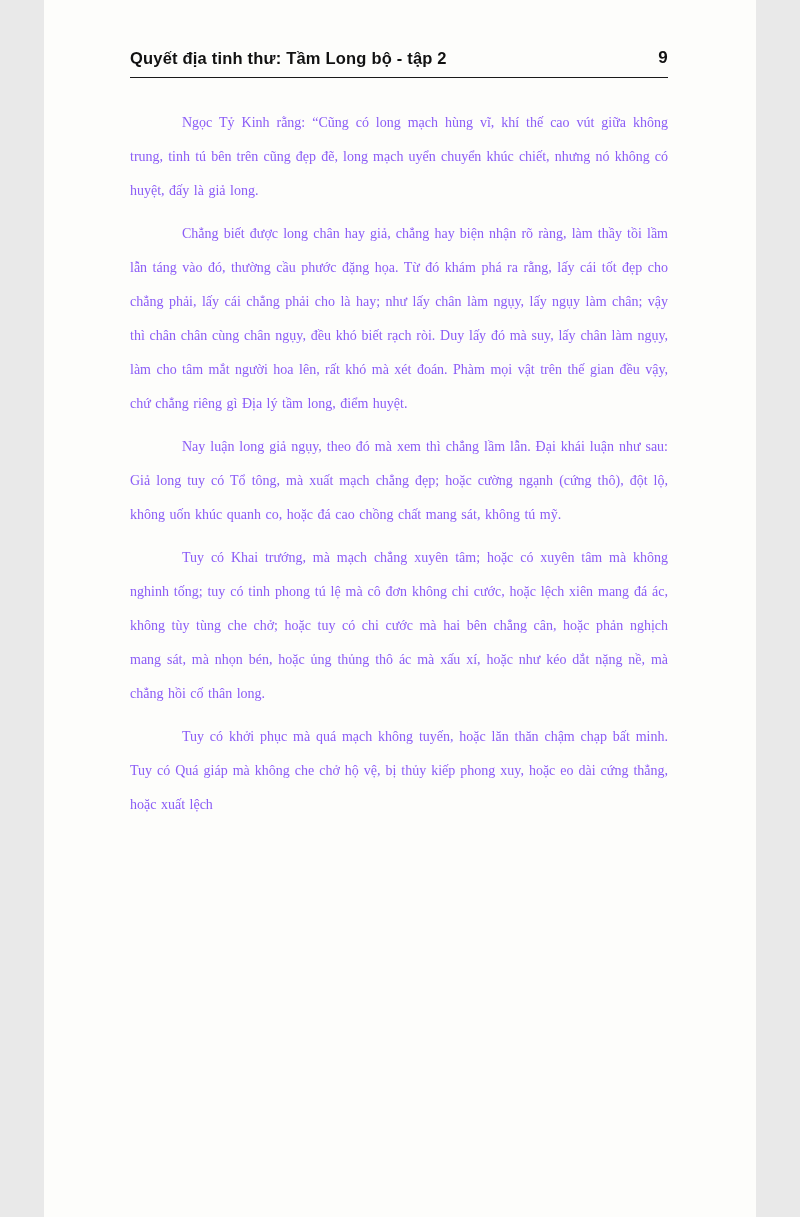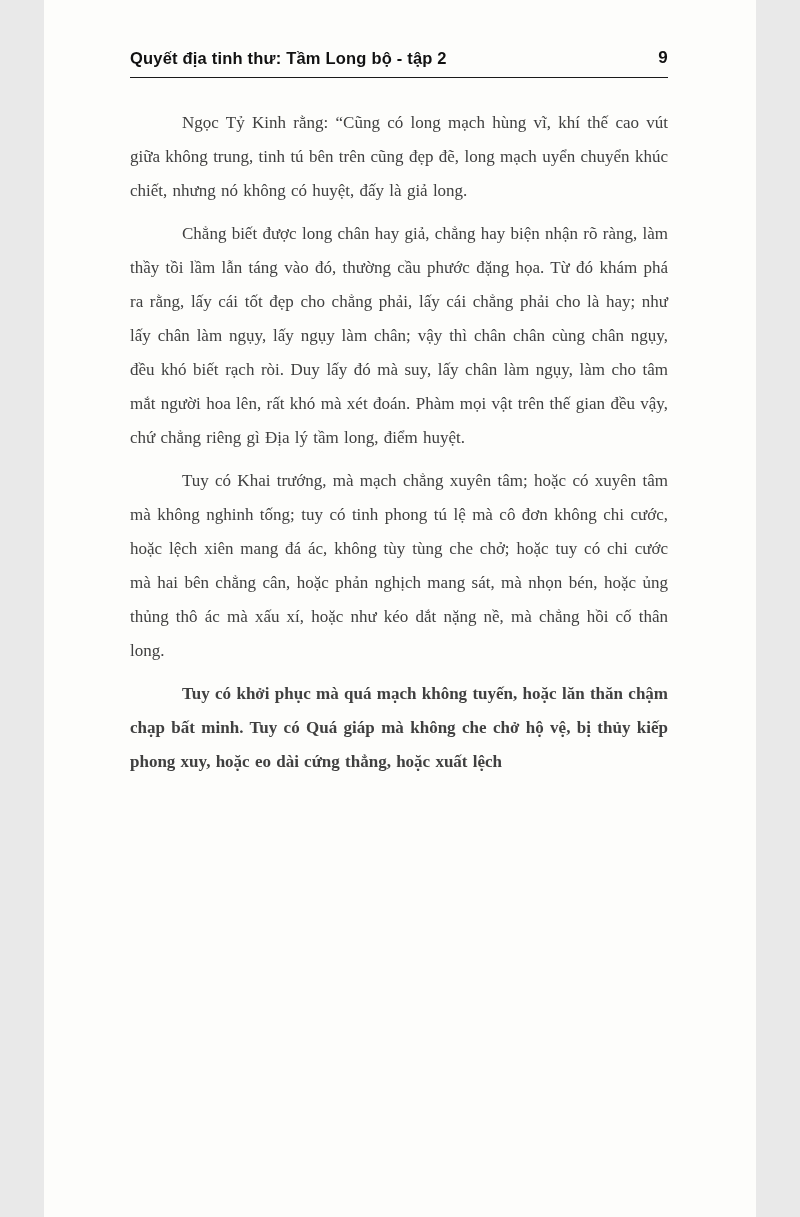--- a/index.html
+++ b/index.html
@@ -32,42 +32,42 @@
     padding-bottom: 9px;
   }
   .running-header .page-num {
     font-size: 17px;
   }
   .body-text {
     margin-top: 28px;
   }
   .body-text p {
     margin: 0 0 9px 0;
-    font-size: 17px;
+    font-size: 14px;
     line-height: 34px;
     text-align: justify;
     text-indent: 52px;
     word-spacing: 1px;
-    color: #404040;
+    color: #8b5cf6;
   }
   .body-text p:last-child {
     margin-bottom: 0;
-    font-weight: bold;
   }
 </style>
 </head>
 <body>
 
 <div class="page">
 
   <div class="running-header">
     <span class="book-title">Quyết địa tinh thư: Tầm Long bộ - tập 2</span>
     <span class="page-num">9</span>
   </div>
 
   <div class="body-text">
     <p>Ngọc Tỷ Kinh rằng: “Cũng có long mạch hùng vĩ, khí thế cao vút giữa không trung, tinh tú bên trên cũng đẹp đẽ, long mạch uyển chuyển khúc chiết, nhưng nó không có huyệt, đấy là giả long.</p>
     <p>Chẳng biết được long chân hay giả, chẳng hay biện nhận rõ ràng, làm thầy tồi lầm lẫn táng vào đó, thường cầu phước đặng họa. Từ đó khám phá ra rằng, lấy cái tốt đẹp cho chẳng phải, lấy cái chẳng phải cho là hay; như lấy chân làm ngụy, lấy ngụy làm chân; vậy thì chân chân cùng chân ngụy, đều khó biết rạch ròi. Duy lấy đó mà suy, lấy chân làm ngụy, làm cho tâm mắt người hoa lên, rất khó mà xét đoán. Phàm mọi vật trên thế gian đều vậy, chứ chẳng riêng gì Địa lý tầm long, điểm huyệt.</p>
+    <p>Nay luận long giả ngụy, theo đó mà xem thì chẳng lầm lẫn. Đại khái luận như sau: Giả long tuy có Tổ tông, mà xuất mạch chẳng đẹp; hoặc cường ngạnh (cứng thô), đột lộ, không uốn khúc quanh co, hoặc đá cao chồng chất mang sát, không tú mỹ.</p>
     <p>Tuy có Khai trướng, mà mạch chẳng xuyên tâm; hoặc có xuyên tâm mà không nghinh tống; tuy có tinh phong tú lệ mà cô đơn không chi cước, hoặc lệch xiên mang đá ác, không tùy tùng che chở; hoặc tuy có chi cước mà hai bên chẳng cân, hoặc phản nghịch mang sát, mà nhọn bén, hoặc ủng thủng thô ác mà xấu xí, hoặc như kéo dắt nặng nề, mà chẳng hồi cố thân long.</p>
     <p>Tuy có khởi phục mà quá mạch không tuyến, hoặc lăn thăn chậm chạp bất minh. Tuy có Quá giáp mà không che chở hộ vệ, bị thủy kiếp phong xuy, hoặc eo dài cứng thẳng, hoặc xuất lệch</p>
   </div>
 
 </div>
 
 </body></html>

